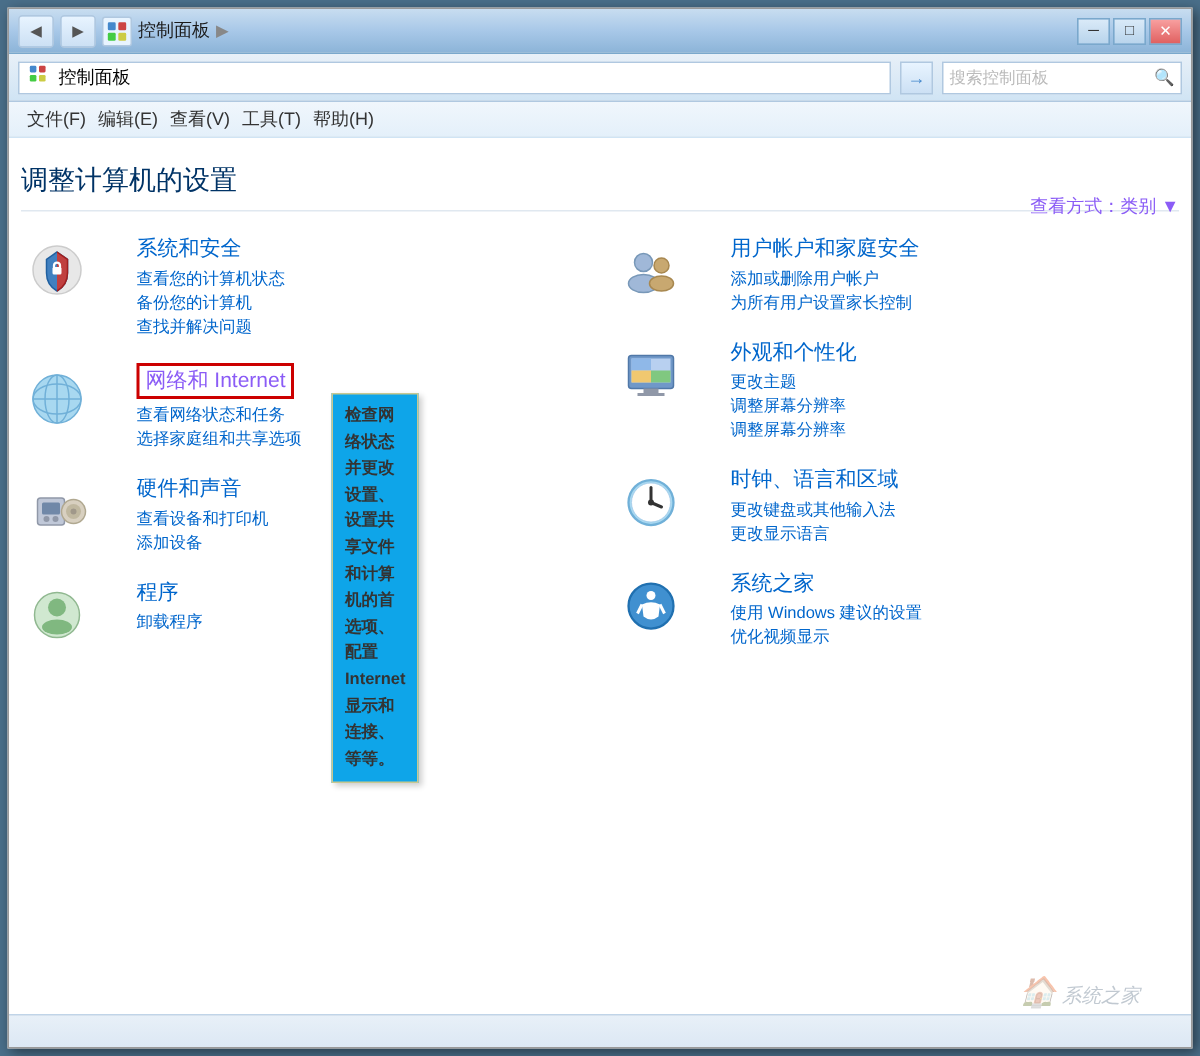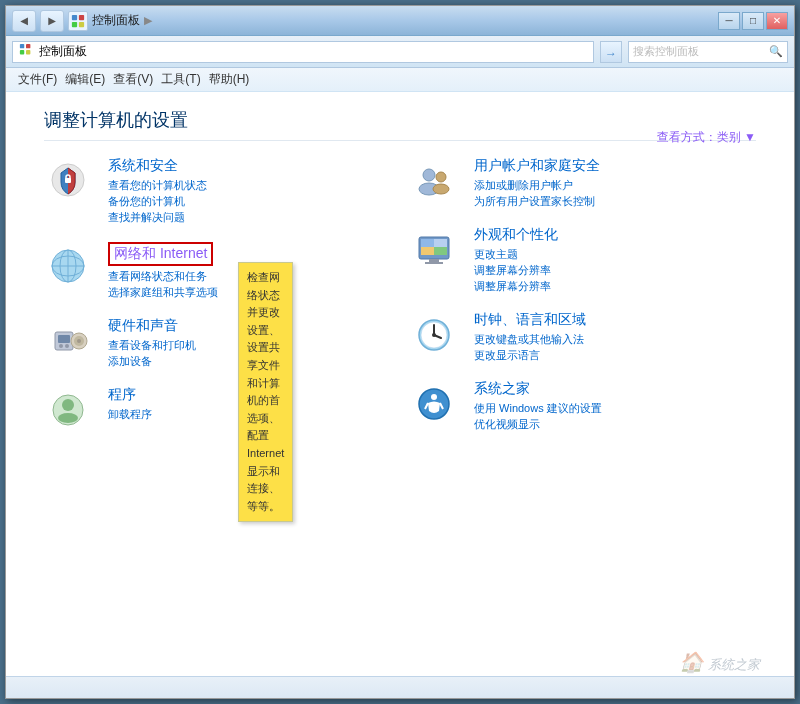--- a/index.html
+++ b/index.html
@@ -142,21 +142,21 @@
       font-size: 12px;
       color: #333;
       cursor: pointer;
       padding: 2px 4px;
     }
     
     .main-content {
       flex: 1;
       background: white;
       overflow-y: auto;
-      padding: 16px 38px;
+      padding: 16px 8px;
     }
     .page-title {
       font-size: 18px;
       color: #003366;
       font-weight: normal;
       margin-bottom: 16px;
       padding-bottom: 8px;
       border-bottom: 1px solid #e0e8f0;
     }
     .view-mode {
@@ -169,21 +169,21 @@
       display: flex;
       gap: 20px;
       flex-wrap: wrap;
     }
     .left-panels, .right-panels {
       flex: 1;
       min-width: 300px;
     }
     .panel-item {
       display: flex;
-      gap: 16px;
+      gap: 29px;
       margin-bottom: 16px;
       position: relative;
     }
     .panel-icon {
       width: 48px;
       height: 48px;
       flex-shrink: 0;
       display: flex;
       align-items: center;
       justify-content: center;
@@ -213,29 +213,30 @@
       font-size: 11px;
       display: block;
       margin-bottom: 1px;
       cursor: pointer;
     }
     
     .tooltip-overlay {
       position: absolute;
       left: 130px;
       top: 20px;
-      background: #fde047;
+      background: #0ea5e9;
       border: 1px solid #c8c890;
       padding: 6px 8px;
       font-size: 11px;
       color: #333;
       z-index: 10;
       max-width: 220px;
       line-height: 1.6;
       box-shadow: 2px 2px 4px rgba(0,0,0,0.2);
+      font-weight: bold;
     }
     
     .main-content::-webkit-scrollbar { width: 14px; }
     .main-content::-webkit-scrollbar-track { background: #f0f0f0; }
     .main-content::-webkit-scrollbar-thumb { background: #c0d0e0; border: 1px solid #a0b8cc; }
     
     .statusbar {
       height: 22px;
       background: linear-gradient(to bottom, #e8f0f8, #dce8f4);
       border-top: 1px solid #c0d4e8;

